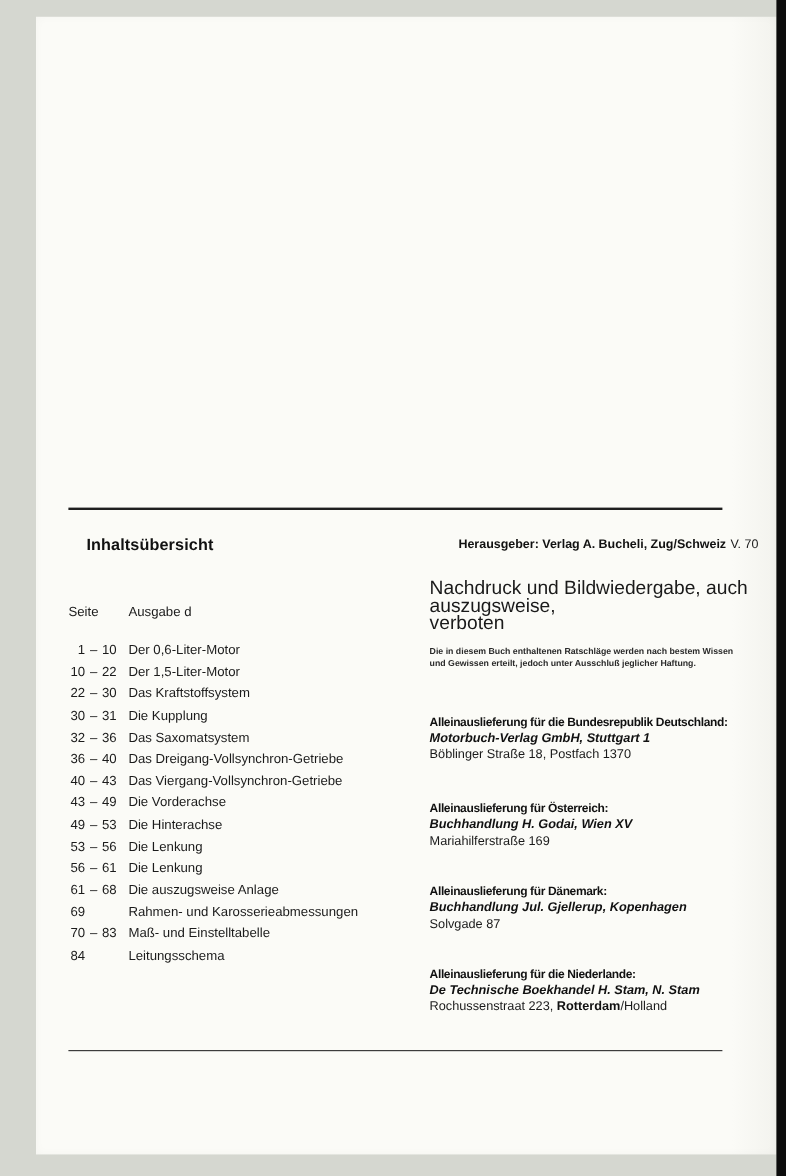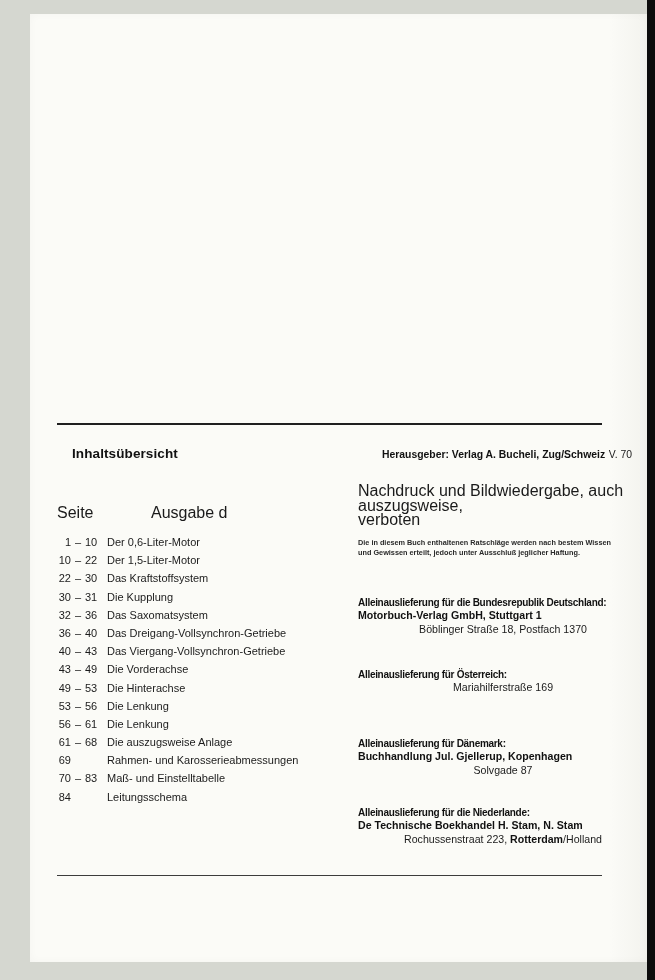--- a/index.html
+++ b/index.html
@@ -52,23 +52,22 @@
     width: 274px;
     display: flex; justify-content: space-between; align-items: baseline;
     white-space: nowrap;
     padding-left: 24px;
   }
   .pub-imprint { font-size: 10.4px; font-weight: bold; color: #111; }
   .pub-version { font-size: 10.4px; color: #1a1a1a; }
   .seite-row {
     position: absolute;
     left: 57px; top: 504px;
-    font-size: 16px; color: #1a1a1a;
+    font-size: 11px; color: #1a1a1a;
     display: flex;
-    gap: 44px;
   }
   .seite { width: 50px; }
   .toc-list {
     position: absolute;
     left: 57px; top: 536px;
     font-size: 11px; color: #1b1b1b;
   }
   .toc-row { display: flex; height: 18.2px; }
   .pg-s { width: 14px; text-align: right; }
   .pg-d { width: 14px; text-align: center; }
@@ -92,22 +91,22 @@
     position: absolute;
     left: 358px;
     width: 290px;
     font-size: 10.6px; line-height: 13.4px; color: #1a1a1a;
   }
   .dist .head {
     font-weight: bold; white-space: nowrap;
     letter-spacing: -0.3px; font-size: 10px;
     color: #111;
   }
-  .dist .name { font-weight: bold; white-space: nowrap; color: #111; }
-  .dist .addr { white-space: nowrap; text-align: center; }
+  .dist .name { font-weight: bold; white-space: nowrap; color: #111; font-style: italic; }
+  .dist .addr { white-space: nowrap; }
   .d1 { top: 596px; }
   .d2 { top: 668px; }
   .d3 { top: 737px; }
   .d4 { top: 806px; }
   .bold-inline { font-weight: bold; color: #111; }
 </style>
 </head>
 <body>
 
 <div class="canvas">
@@ -228,20 +227,21 @@
 und Gewissen erteilt, jedoch unter Ausschluß jeglicher Haftung.</div>
 
   <div class="dist d1">
     <div class="head">Alleinauslieferung für die Bundesrepublik Deutschland:</div>
     <div class="name">Motorbuch-Verlag GmbH, Stuttgart 1</div>
     <div class="addr">Böblinger Straße 18, Postfach 1370</div>
   </div>
 
   <div class="dist d2">
     <div class="head">Alleinauslieferung für Österreich:</div>
+    <div class="name">Buchhandlung H. Godai, Wien XV</div>
     <div class="addr">Mariahilferstraße 169</div>
   </div>
 
   <div class="dist d3">
     <div class="head">Alleinauslieferung für Dänemark:</div>
     <div class="name">Buchhandlung Jul. Gjellerup, Kopenhagen</div>
     <div class="addr">Solvgade 87</div>
   </div>
 
   <div class="dist d4">

